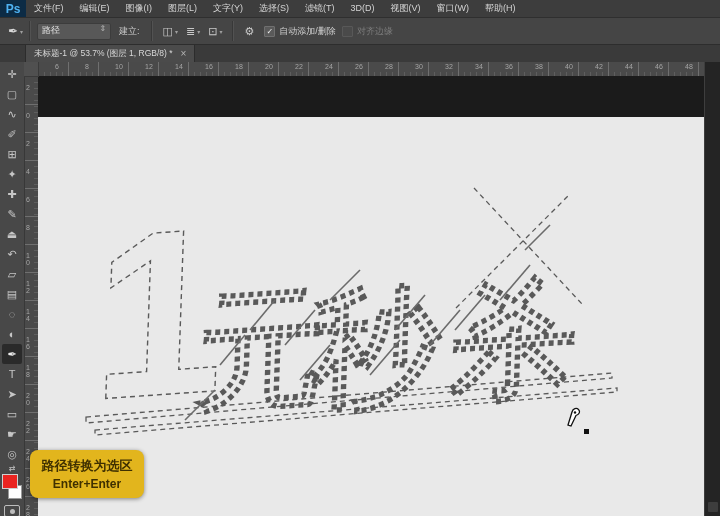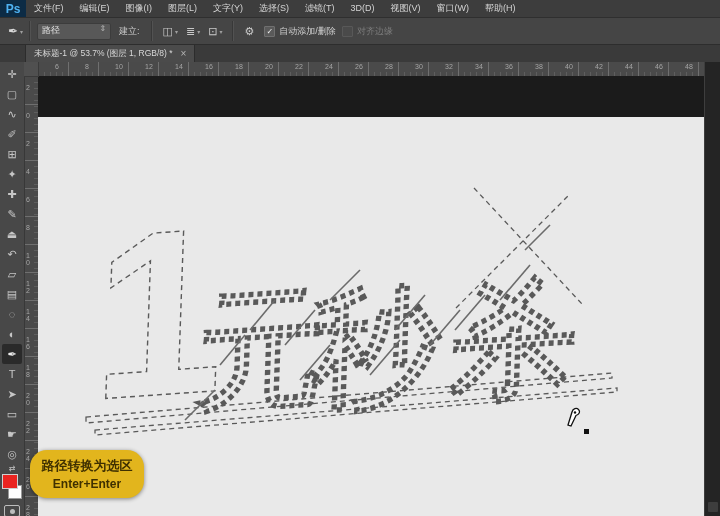--- a/index.html
+++ b/index.html
@@ -75,21 +75,21 @@
   .rv-num{position:absolute;left:2px;font-size:7px;line-height:6.5px;color:#a6a6a6;white-space:pre;}
 
   
   .canvas-viewport{position:absolute;left:38px;top:14px;right:15px;bottom:0;background:#1b1b1b;overflow:hidden;}
   .canvas-white{position:absolute;left:0;top:41px;right:0;bottom:0;}
   svg.art{position:absolute;left:0;top:0;width:667px;height:440px;}
   .right-strip{position:absolute;right:0;top:0;width:15px;bottom:0;background:#242424;border-left:1px solid #3e3e3e;}
   .scroll-thumb{position:absolute;right:2px;bottom:4px;width:10px;height:10px;background:#3d3d3d;border-radius:1px;}
 
   
-  .tooltip{position:absolute;left:30px;top:450px;width:114px;height:48px;border-radius:17px;
+  .tooltip{position:absolute;left:30px;top:450px;width:114px;height:48px;border-radius:8px;
            display:flex;flex-direction:column;align-items:center;justify-content:center;z-index:10;
            box-shadow:0 1px 4px rgba(0,0,0,.45);}
   .tooltip-line1{font-size:13px;font-weight:bold;}
   .tooltip-line2{font-size:12px;font-weight:bold;margin-top:2px;}
 
   
   .pen-cursor{position:absolute;left:564px;top:404px;width:20px;height:24px;z-index:9;}
   .cursor-dot{position:absolute;left:584px;top:429px;width:5px;height:5px;background:#111;z-index:9;}
 </style>
 </head>

